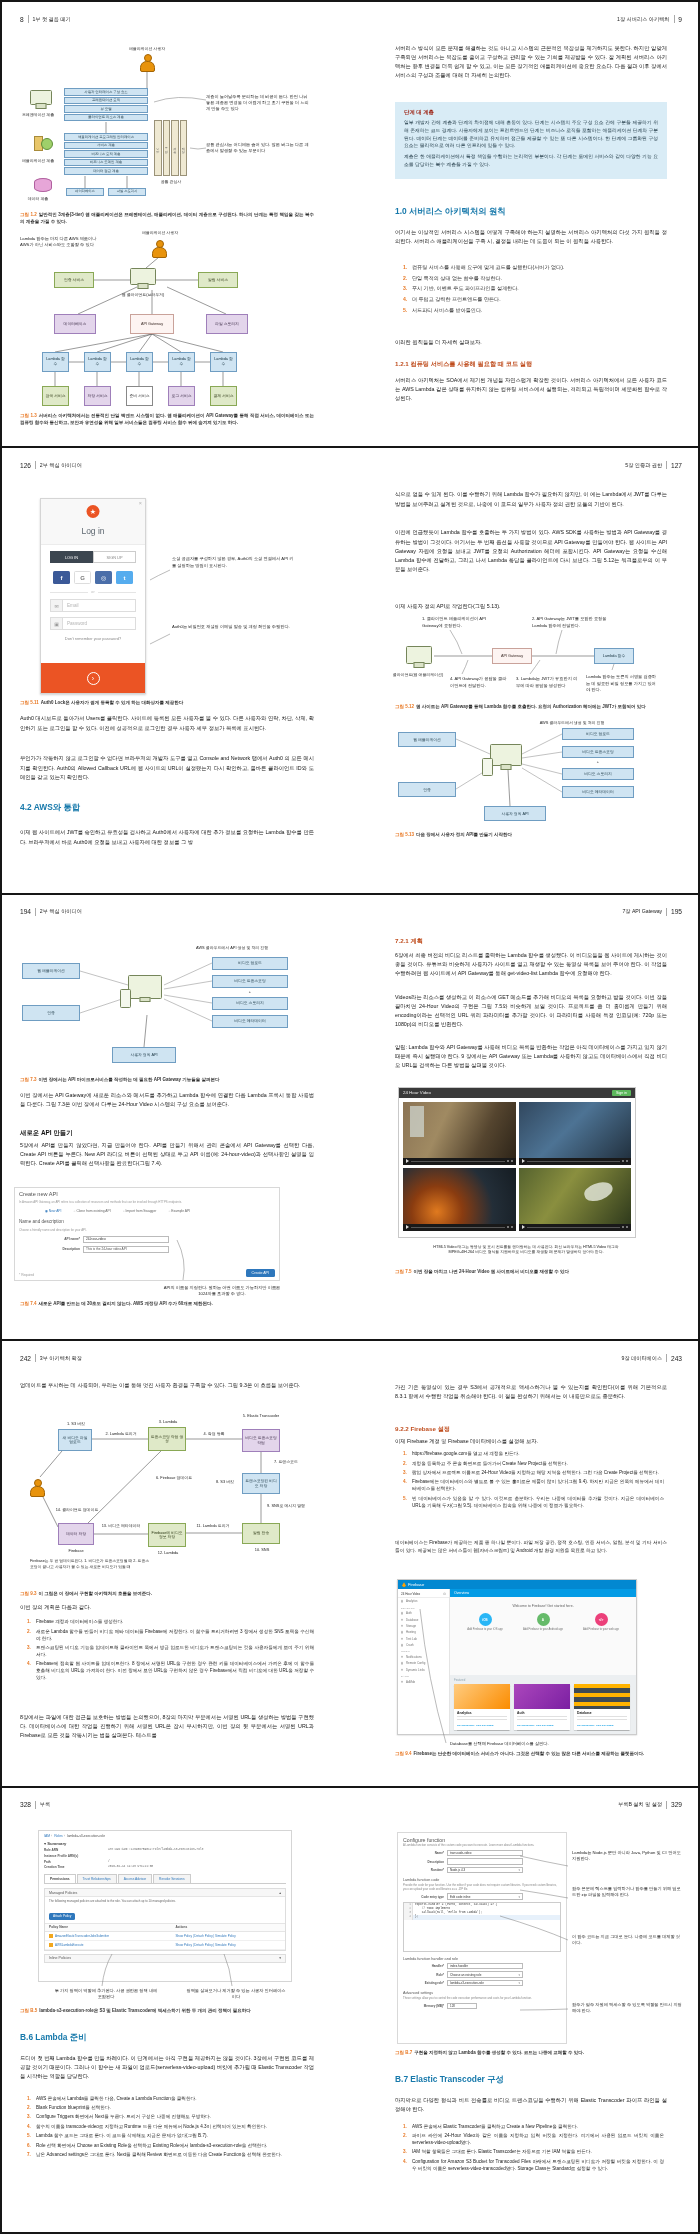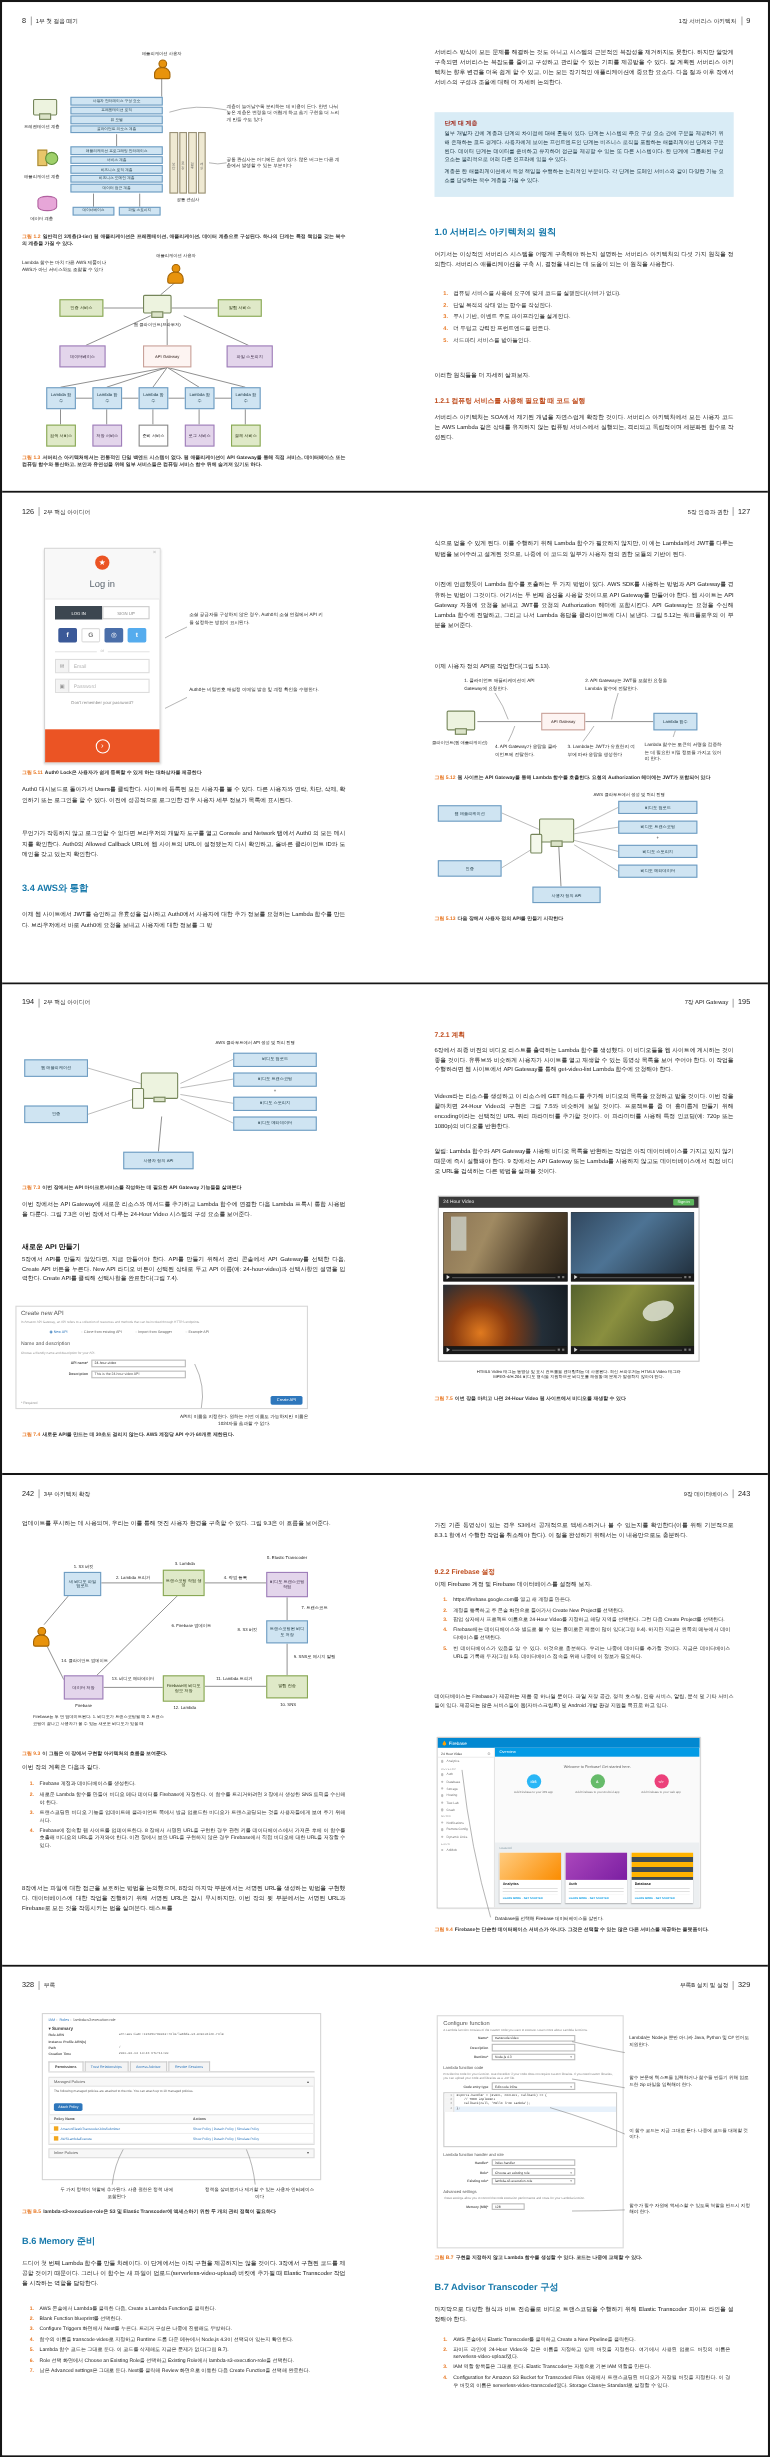--- a/index.html
+++ b/index.html
@@ -321,21 +321,21 @@
     </div>
     <svg class="cn" style="left:0;top:0" width="350" height="260">
       <path d="M168,122 Q155,128 148,132" stroke="#777" stroke-width="0.5" fill="none"></path>
       <path d="M168,186 Q156,192 148,196" stroke="#777" stroke-width="0.5" fill="none"></path>
     </svg>
     <div class="ann" style="left:170px;top:108px;width:122px">소셜 공급자를 구성하지 않은 경우, Auth0의 소셜 연결에서 API 키를 설정하는 방법이 표시된다.</div>
     <div class="ann" style="left:170px;top:176px;width:122px">Auth0는 비밀번호 재설정 이메일 발송 및 계정 확인을 수행한다.</div>
     <div class="cap" style="left:18px;top:252px;width:294px"><span class="fg">그림 5.11</span><span>Auth0 Lock은 사용자가 쉽게 등록할 수 있게 하는 대화상자를 제공한다</span></div>
     <p class="tx" style="left:18px;top:266px;width:294px">Auth0 대시보드로 돌아가서 Users를 클릭한다. 사이트에 등록된 모든 사용자를 볼 수 있다. 다른 사용자와 연락, 차단, 삭제, 확인하기 또는 로그인을 할 수 있다. 이전에 성공적으로 로그인한 경우 사용자 세부 정보가 목록에 표시된다.</p>
     <p class="tx" style="left:18px;top:306px;width:294px">무언가가 작동하지 않고 로그인할 수 없다면 브라우저의 개발자 도구를 열고 Console and Network 탭에서 Auth0 의 모든 메시지를 확인한다. Auth0의 Allowed Callback URL에 웹 사이트의 URL이 설정됐는지 다시 확인하고, 올바른 클라이언트 ID와 도메인을 갖고 있는지 확인한다.</p>
-    <h2 class="sec" style="left:18px;top:354px">3.4 AWS와 통합</h2>
+    <h2 class="sec" style="left:18px;top:354px">4.2 AWS와 통합</h2>
     <p class="tx" style="left:18px;top:380px;width:294px">이제 웹 사이트에서 JWT를 승인하고 유효성을 검사하고 Auth0에서 사용자에 대한 추가 정보를 요청하는 Lambda 함수를 만든다. 브라우저에서 바로 Auth0에 요청을 보내고 사용자에 대한 정보를 그 방</p>
   </section>
 
   <section class="pg">
     <div class="ph phr">
       <span>5장 인증과 권한</span>
       <span class="vr"></span>
       <span class="pn">127</span>
     </div>
     <p class="tx" style="left:45px;top:42px;width:272px">식으로 얻을 수 있게 된다. 이를 수행하기 위해 Lambda 함수가 필요하지 않지만, 이 예는 Lambda에서 JWT를 다루는 방법을 보여주려고 설계된 것으로, 나중에 이 코드의 일부가 사용자 정의 권한 모듈의 기반이 된다.</p>
@@ -757,21 +757,21 @@
             <span>▾</span>
           </div>
     </div>
     <svg class="cn" style="left:0;top:0" width="350" height="230">
       <path d="M100,198 Q102,180 110,166" stroke="#777" stroke-width="0.5" fill="none"></path>
       <path d="M230,198 Q228,180 222,166" stroke="#777" stroke-width="0.5" fill="none"></path>
     </svg>
     <div class="ann" style="left:52px;top:200px;width:104px;text-align:center">두 가지 정책이 역할에 추가된다. 사용 권한은 정책 내에 포함된다</div>
     <div class="ann" style="left:184px;top:200px;width:100px;text-align:center">정책을 살펴보거나 제거할 수 있는 사용자 인터페이스이다</div>
     <div class="cap" style="left:18px;top:220px;width:294px"><span class="fg">그림 B.5</span><span>lambda-s3-execution-role은 S3 및 Elastic Transcoder에 액세스하기 위한 두 개의 관리 정책이 필요하다</span></div>
-    <h2 class="sec" style="left:18px;top:244px">B.6 Memory 준비</h2>
+    <h2 class="sec" style="left:18px;top:244px">B.6 Lambda 준비</h2>
     <p class="tx" style="left:18px;top:266px;width:294px">드디어 첫 번째 Lambda 함수를 만들 차례이다. 이 단계에서는 아직 구현을 제공하지는 않을 것이다. 3장에서 구현된 코드를 제공할 것이기 때문이다. 그러나 이 함수는 새 파일이 업로드(serverless-video-upload) 버킷에 추가될 때 Elastic Transcoder 작업을 시작하는 역할을 담당한다.</p>
     <div class="ol sm" style="left:24px;top:308px;width:288px">
 
     <div class="li"><span>AWS 콘솔에서 Lambda를 클릭한 다음, Create a Lambda Function을 클릭한다.</span></div>
           <div class="li"><span>Blank Function blueprint를 선택한다.</span></div>
           <div class="li"><span>Configure Triggers 화면에서 Next를 누른다. 트리거 구성은 나중에 진행해도 무방하다.</span></div>
           <div class="li"><span>함수의 이름을 transcode-video로 지정하고 Runtime 드롭 다운 메뉴에서 Node.js 4.3이 선택되어 있는지 확인한다.</span></div>
           <div class="li"><span>Lambda 함수 코드는 그대로 둔다. 이 코드를 삭제해도 지금은 문제가 없다(그림 B.7).</span></div>
           <div class="li"><span>Role 선택 화면에서 Choose an Existing Role을 선택하고 Existing Role에서 lambda-s3-execution-role을 선택한다.</span></div>
           <div class="li"><span>남은 Advanced settings은 그대로 둔다. Next를 클릭해 Review 화면으로 이동한 다음 Create Function을 선택해 완료한다.</span></div>
@@ -866,21 +866,21 @@
       <path d="M170,68 Q196,74 218,78" stroke="#777" stroke-width="0.5" fill="none"></path>
       <path d="M170,102 Q196,106 218,110" stroke="#777" stroke-width="0.5" fill="none"></path>
       <path d="M150,128 Q190,140 218,152" stroke="#777" stroke-width="0.5" fill="none"></path>
       <path d="M170,222 Q196,222 218,221" stroke="#777" stroke-width="0.5" fill="none"></path>
     </svg>
     <div class="ann" style="left:222px;top:62px;width:110px">Lambda는 Node.js 뿐만 아니라 Java, Python 및 C# 언어도 지원한다.</div>
     <div class="ann" style="left:222px;top:98px;width:112px">함수 본문에 텍스트를 입력하거나 함수를 만들기 위해 업로드한 zip 파일을 입력해야 한다.</div>
     <div class="ann" style="left:222px;top:146px;width:108px">이 함수 코드는 지금 그대로 둔다. 나중에 코드를 대체할 것이다.</div>
     <div class="ann" style="left:222px;top:214px;width:110px">함수가 필수 자원에 액세스할 수 있도록 역할을 반드시 지정해야 한다.</div>
     <div class="cap" style="left:45px;top:262px;width:272px"><span class="fg">그림 B.7</span><span>구현을 지정하지 않고 Lambda 함수를 생성할 수 있다. 코드는 나중에 교체할 수 있다.</span></div>
-    <h2 class="sec" style="left:45px;top:286px">B.7 Advisor Transcoder 구성</h2>
+    <h2 class="sec" style="left:45px;top:286px">B.7 Elastic Transcoder 구성</h2>
     <p class="tx" style="left:45px;top:308px;width:272px">마지막으로 다양한 형식과 비트 전송률로 비디오 트랜스코딩을 수행하기 위해 Elastic Transcoder 파이프 라인을 설정해야 한다.</p>
     <div class="ol sm" style="left:52px;top:336px;width:262px">
 
     <div class="li"><span>AWS 콘솔에서 Elastic Transcoder를 클릭하고 Create a New Pipeline을 클릭한다.</span></div>
           <div class="li"><span>파이프 라인에 24-Hour Video와 같은 이름을 지정하고 입력 버킷을 지정한다. 여기에서 사용된 업로드 버킷의 이름은 serverless-video-upload였다.</span></div>
           <div class="li"><span>IAM 역할 항목들은 그대로 둔다. Elastic Transcoder는 자동으로 기본 IAM 역할을 만든다.</span></div>
           <div class="li"><span>Configuration for Amazon S3 Bucket for Transcoded Files 아래에서 트랜스코딩된 비디오가 저장될 버킷을 지정한다. 이 경우 버킷의 이름은 serverless-video-transcoded였다. Storage Class는 Standard로 설정할 수 있다.</span></div>
         </div>
   </section>
 </div>

